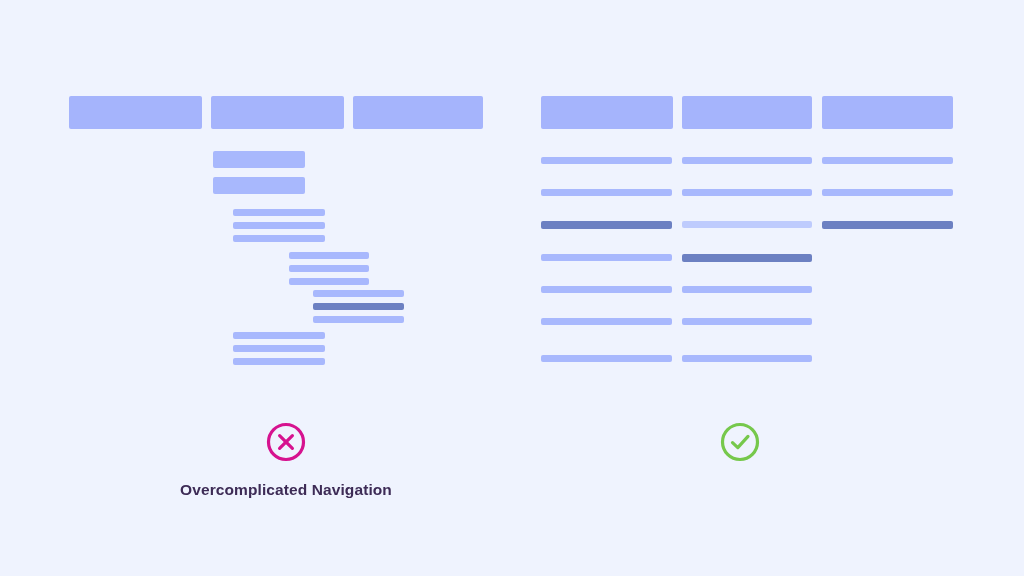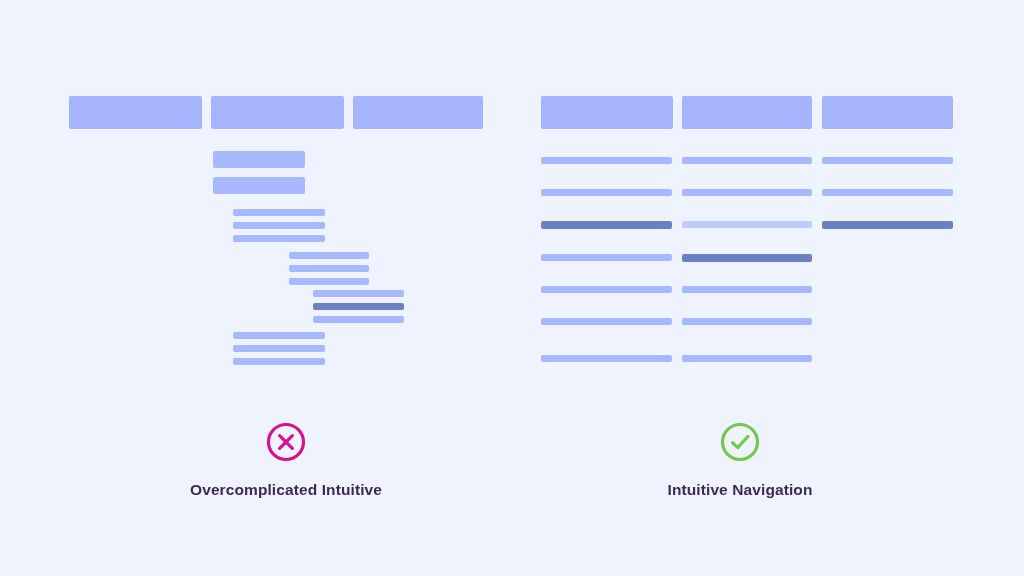--- a/index.html
+++ b/index.html
@@ -119,24 +119,23 @@
       <div class="row-line shade-normal" style="left: 822px; top: 189px; width: 131px; height: 7px;"></div>
       <div class="row-line shade-dark" style="left: 822px; top: 221px; width: 131px; height: 8px;"></div>
     </div>
 
   <div class="caption-group" id="caption-bad" style="top: 421px; left: 86px; width: 400px;">
     <svg class="status-icon" viewBox="0 0 42 42">
       <circle cx="21" cy="21" r="17.5" fill="none" stroke="#D6128F" stroke-width="3.2"></circle>
       <line x1="14.6" y1="14.6" x2="27.4" y2="27.4" stroke="#D6128F" stroke-width="3.2" stroke-linecap="round"></line>
       <line x1="27.4" y1="14.6" x2="14.6" y2="27.4" stroke="#D6128F" stroke-width="3.2" stroke-linecap="round"></line>
     </svg>
-    <div class="caption-label">Overcomplicated Intuitive</div>
+    <div class="caption-label">Overcomplicated Navigation</div>
   </div>
 
   <div class="caption-group" id="caption-good" style="top: 421px; left: 540px; width: 400px;">
     <svg class="status-icon" viewBox="0 0 42 42">
       <circle cx="21" cy="21" r="17.5" fill="none" stroke="#76C84C" stroke-width="3.2"></circle>
       <polyline points="13.5,21.6 18.8,26.6 29,15.4" fill="none" stroke="#76C84C" stroke-width="3.2" stroke-linecap="round" stroke-linejoin="round"></polyline>
     </svg>
-    <div class="caption-label">Intuitive Navigation</div>
   </div>
 
 </div>
 
 </body></html>

